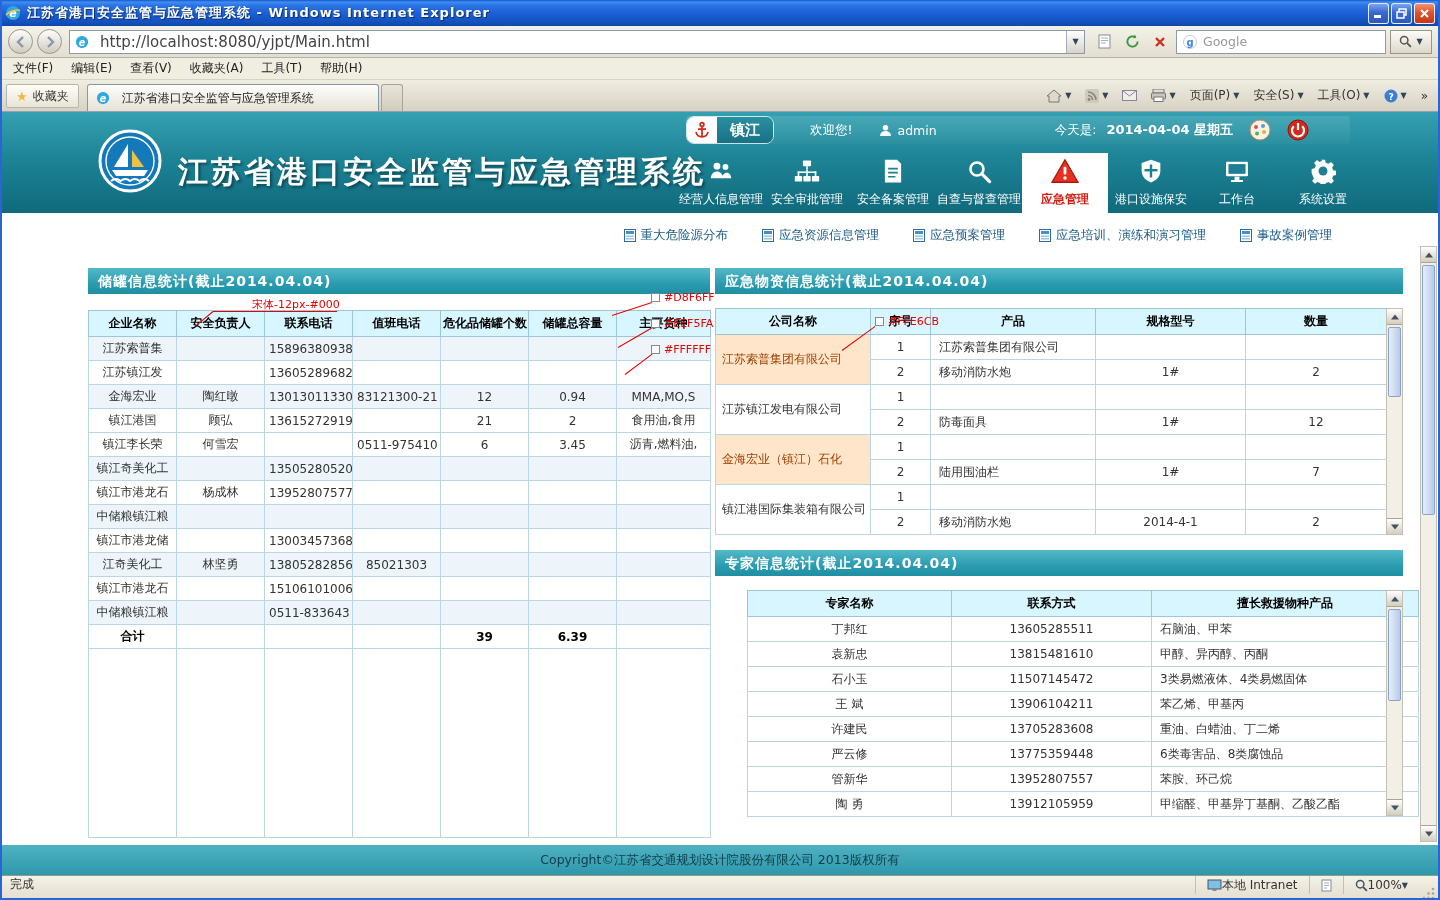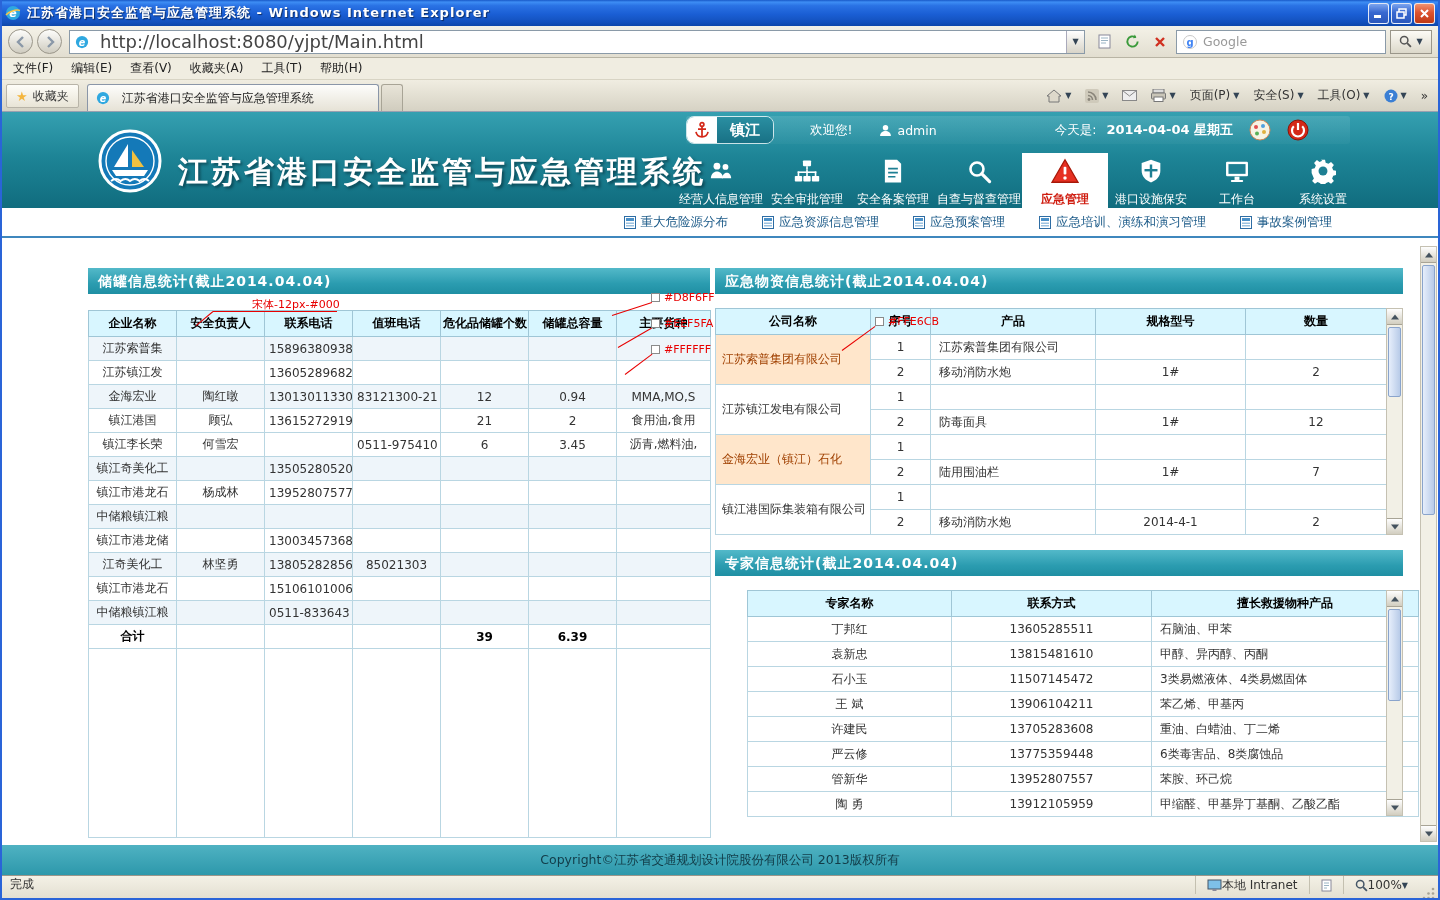--- a/index.html
+++ b/index.html
@@ -19,21 +19,21 @@
 .win-btn{width:21px;height:21px;border-radius:3px;border:1px solid rgba(255,255,255,.85);
 background:linear-gradient(180deg,#7ba4ee,#3868d0 45%,#2b58bc);display:flex;align-items:center;justify-content:center;cursor:pointer;}
 .win-btn.close{background:linear-gradient(180deg,#f0926f,#dd5330 45%,#c03a14);}
 
 
 .addressrow{position:absolute;top:26px;left:0;width:1440px;height:32px;
 background:linear-gradient(#f4f2e8,#e2ded0);border-bottom:1px solid #b8b4a4;
 display:flex;align-items:center;padding:0 8px;gap:4px;z-index:10;}
 .navbtn{width:25px;height:25px;border-radius:50%;background:linear-gradient(#fdfdfb,#cfccc0);border:1px solid #9a968a;display:flex;align-items:center;justify-content:center;flex:none;}
 .address-field{flex:1;height:24px;background:#fff;border:1px solid #8a9aa8;display:flex;align-items:center;padding:0 0 0 5px;gap:5px;margin:0 3px;}
-.addr-text{flex:1;color:#444;font-size:18px;white-space:nowrap;overflow:hidden;}
+.addr-text{flex:1;color:#444;font-size:15px;white-space:nowrap;overflow:hidden;}
 .addr-drop{width:18px;height:22px;display:flex;align-items:center;justify-content:center;background:linear-gradient(#fefefe,#d8d4c8);border-left:1px solid #aab;color:#345;font-size:8px;cursor:pointer;}
 .tool-sm{width:24px;height:24px;display:flex;align-items:center;justify-content:center;border-radius:2px;cursor:pointer;flex:none;}
 .search-field{width:210px;height:24px;background:#fff;border:1px solid #8a9aa8;display:flex;align-items:center;gap:6px;padding:0 6px;flex:none;}
 .search-text{color:#999;font-size:12.5px;}
 .search-btn{width:42px;height:24px;background:linear-gradient(#fcfbf6,#dcd8ca);border:1px solid #9a968a;display:flex;align-items:center;justify-content:center;gap:4px;cursor:pointer;flex:none;}
 .caret{font-size:8px;color:#345;}
 
 
 .menubar{position:absolute;top:58px;left:0;width:1440px;height:22px;background:#f0ede1;border-bottom:1px solid #d8d4c4;display:flex;align-items:center;padding-left:4px;z-index:10;}
 .menu-item{padding:3px 9px;color:#222;font-size:12px;cursor:pointer;}
@@ -63,21 +63,21 @@
 .username{margin-left:6px;font-size:12.5px;}
 .today{margin-left:118px;font-size:12.5px;display:flex;align-items:center;gap:10px;white-space:nowrap;}
 .today .date-val{font-size:13px;font-weight:bold;}
 .hdr-icon{margin-left:16px;width:22px;height:22px;cursor:pointer;display:inline-flex;flex:none;}
 
 .main-nav{position:absolute;right:74px;bottom:0;display:flex;}
 .nav-item{width:86px;height:60px;display:flex;flex-direction:column;align-items:center;justify-content:flex-end;padding-bottom:5px;gap:4px;color:#fff;cursor:pointer;}
 .nav-label{font-size:12px;white-space:nowrap;}
 .nav-item.active{background:#fff;color:#cf1d10;font-weight:bold;}
 
-.subnav{position:absolute;top:96px;left:0;width:1440px;height:30px;background:#fff;border-bottom:2px solid #3f87bd;display:flex;align-items:center;justify-content:flex-end;gap:34px;padding-right:108px;}
+.subnav{position:absolute;top:109px;left:0;width:1440px;height:30px;background:#fff;border-bottom:2px solid #3f87bd;display:flex;align-items:center;justify-content:flex-end;gap:34px;padding-right:108px;}
 .subnav-item{display:flex;align-items:center;gap:5px;color:#1b5a88;font-size:12.5px;cursor:pointer;white-space:nowrap;}
 
 .content{position:absolute;top:131px;left:0;width:1440px;height:602px;background:#fff;}
 .panel{position:absolute;}
 .panel-header{height:26px;background:linear-gradient(180deg,#53b9c9,#2b9cb0 60%,#1f8fa3);color:#fff;font-weight:bold;font-size:14px;line-height:26px;padding-left:10px;letter-spacing:1px;}
 .tank-panel{left:88px;top:25px;width:622px;height:570px;}
 .supplies-panel{left:715px;top:25px;width:688px;height:267px;}
 .experts-panel{left:715px;top:307px;width:688px;height:265px;}
 
 table.grid{border-collapse:collapse;table-layout:fixed;}

